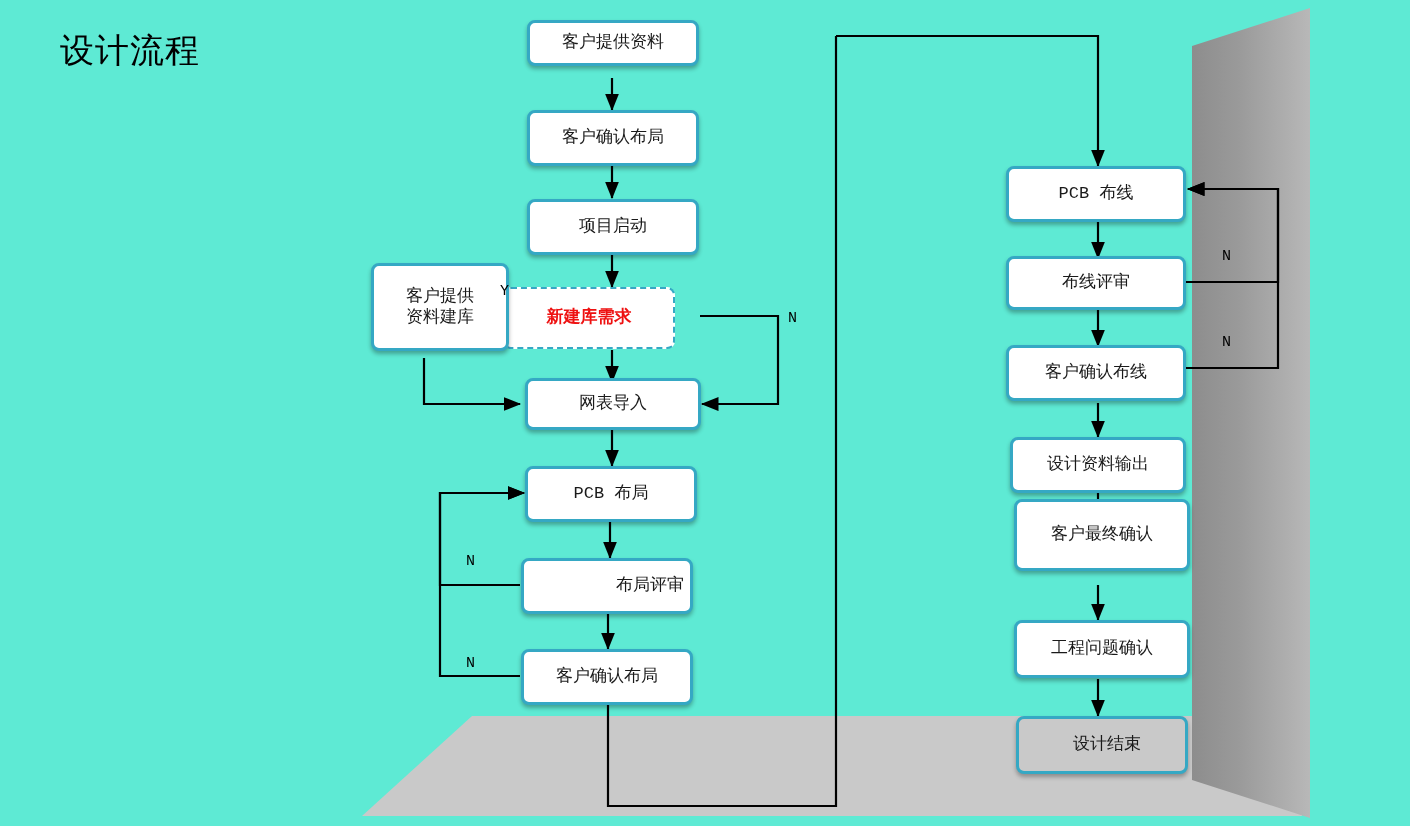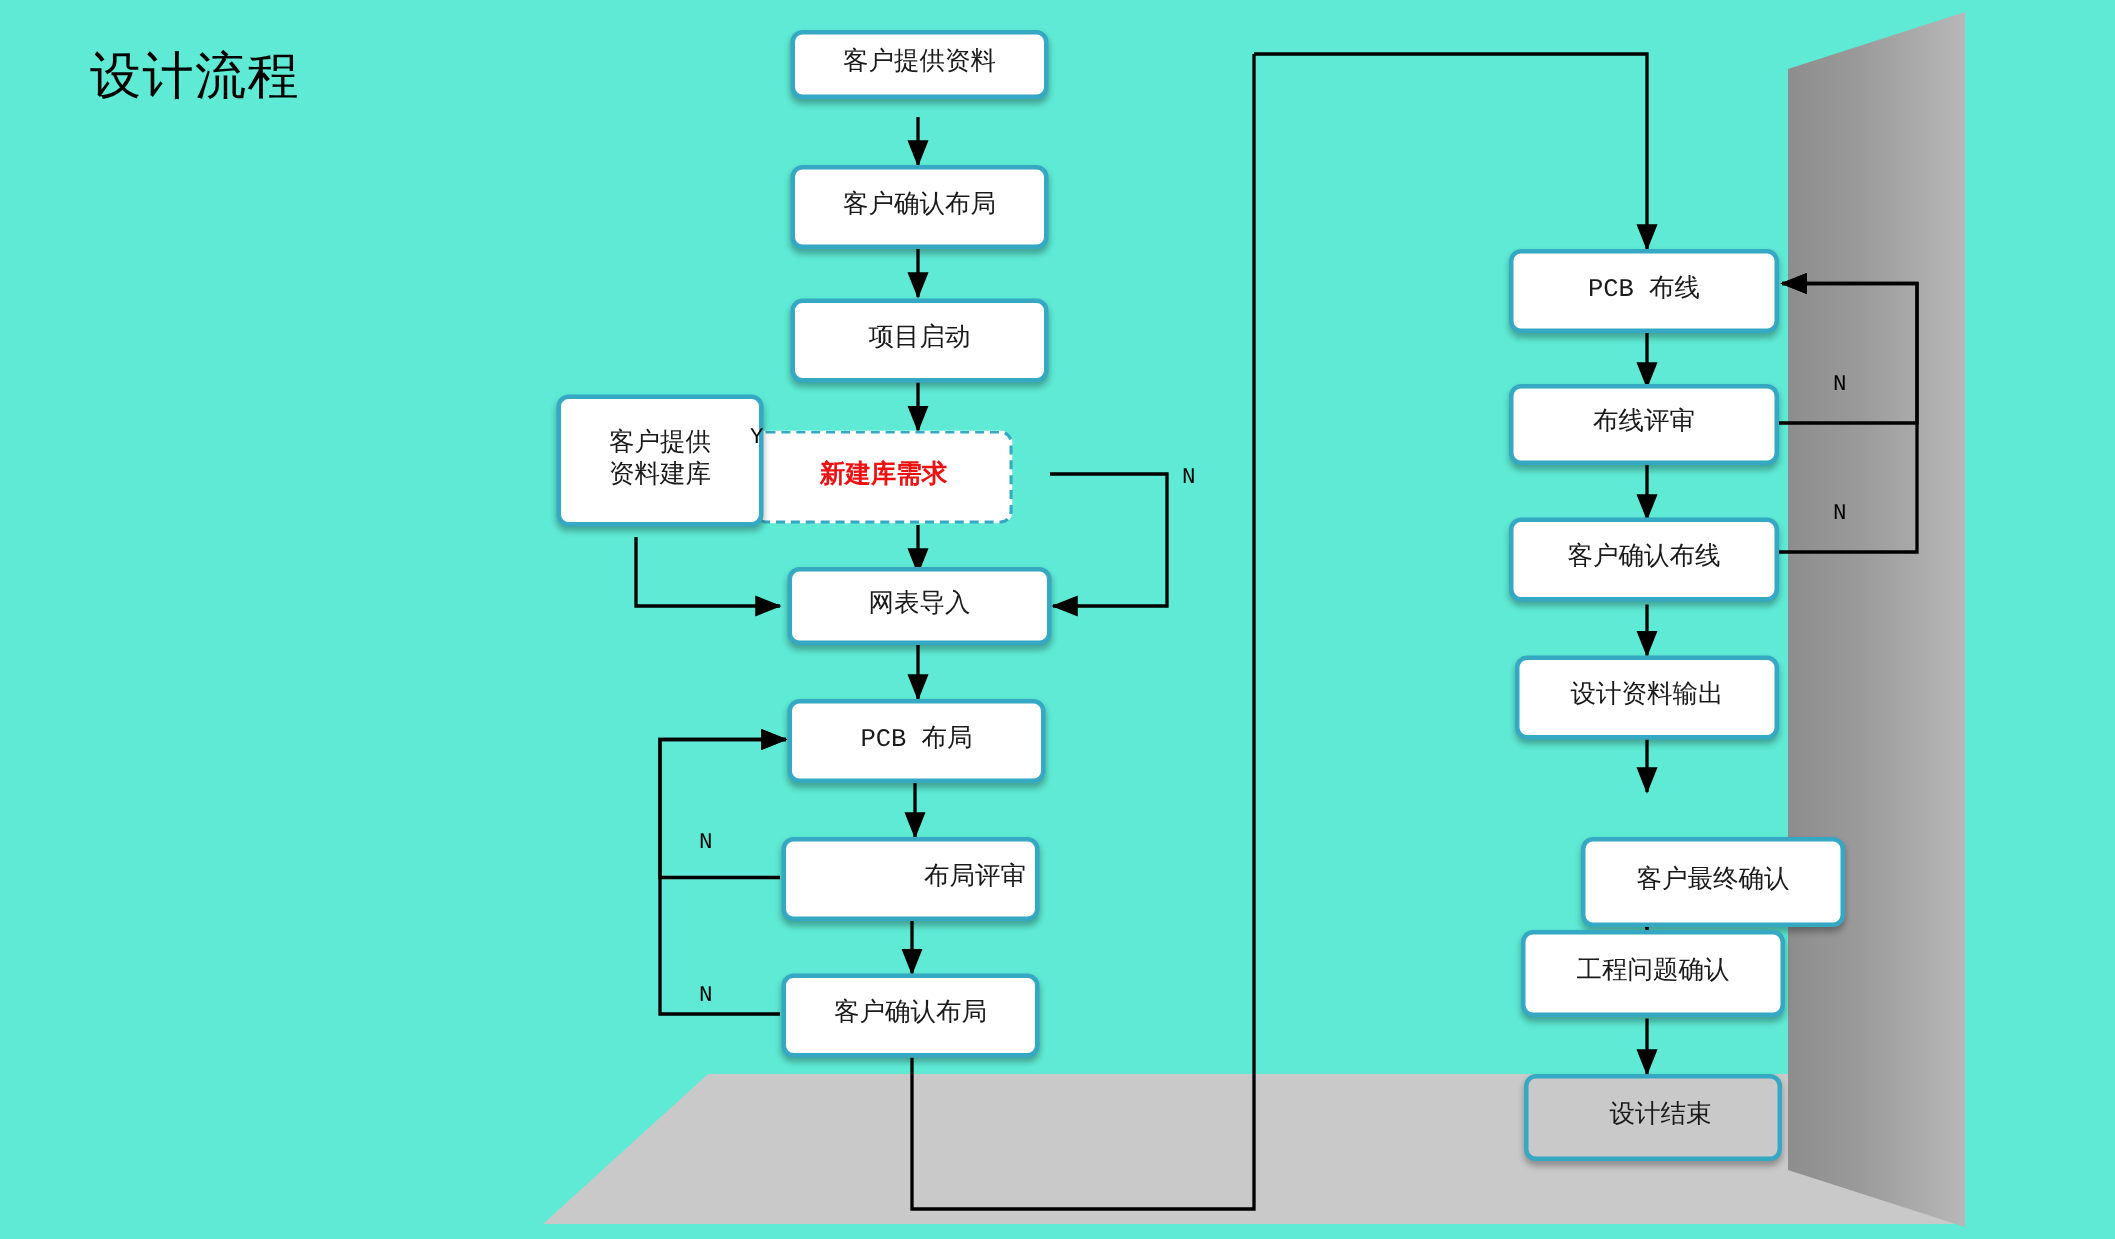--- a/index.html
+++ b/index.html
@@ -195,21 +195,21 @@
   </div>
 
   <div class="node" style="left:1006px; top:345px; width:180px; height:56px;">
     <span class="inner">客户确认布线</span>
   </div>
 
   <div class="node" style="left:1010px; top:437px; width:176px; height:56px;">
     <span class="inner">设计资料输出</span>
   </div>
 
-  <div class="node" style="left:1014px; top:558px; width:176px; height:60px;margin-left:40px;">
+  <div class="node" style="left:1014px; top:499px; width:176px; height:72px;">
     <span class="inner">客户最终确认</span>
   </div>
 
   <div class="node" style="left:1014px; top:620px; width:176px; height:58px;">
     <span class="inner">工程问题确认</span>
   </div>
 
   <div class="node gray" style="left:1016px; top:716px; width:172px; height:58px;">
     <span class="inner">设计结束</span>
   </div>

